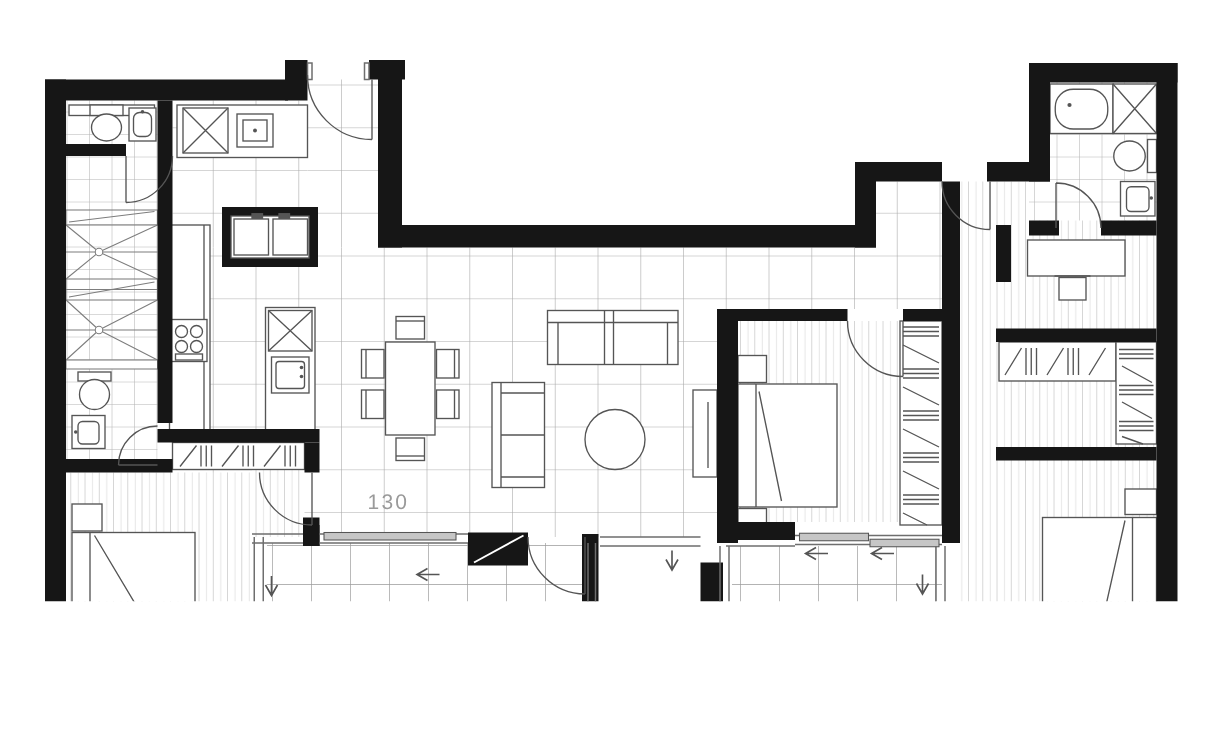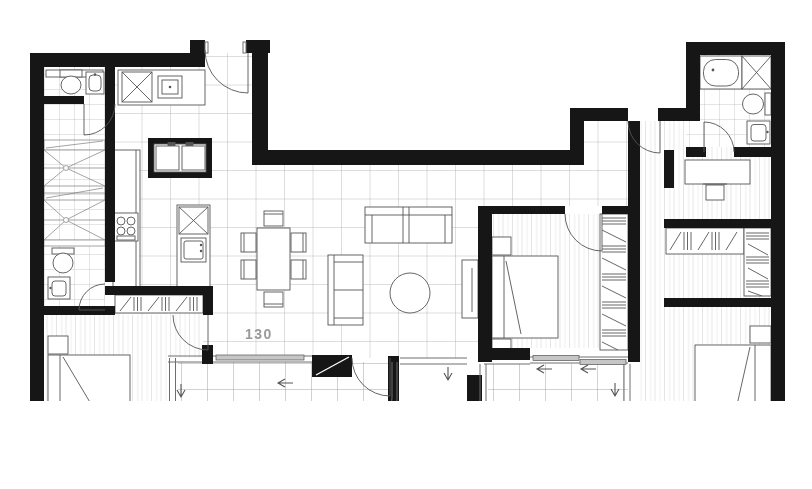--- a/index.html
+++ b/index.html
@@ -1,16 +1,16 @@
 <!DOCTYPE html>
 <html><head>
 <meta charset="utf-8">
 <style>
   html,body { margin:0; padding:0; background:#ffffff; }
-  .page { width:812px; height:401px; position:relative; overflow:hidden; background:#fff;font-weight:bold; }
+  .page { width:812px; height:401px; position:relative; overflow:hidden; background:#fff; }
   svg { display:block; }
   svg text { font-family:"Liberation Sans", sans-serif; }
   .ln { fill:none; }
   .dot { stroke:none; }
   .panel { stroke:#555; stroke-width:0.7; }
 </style>
 </head>
 <body>
 
 <div class="page">

